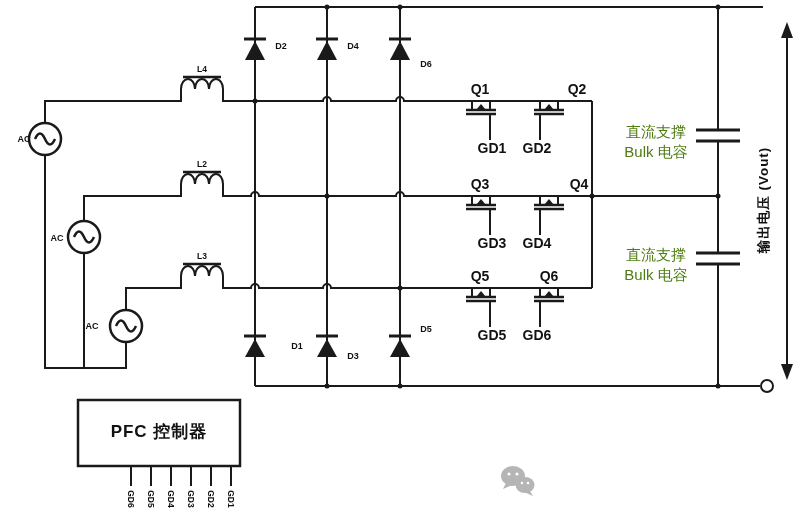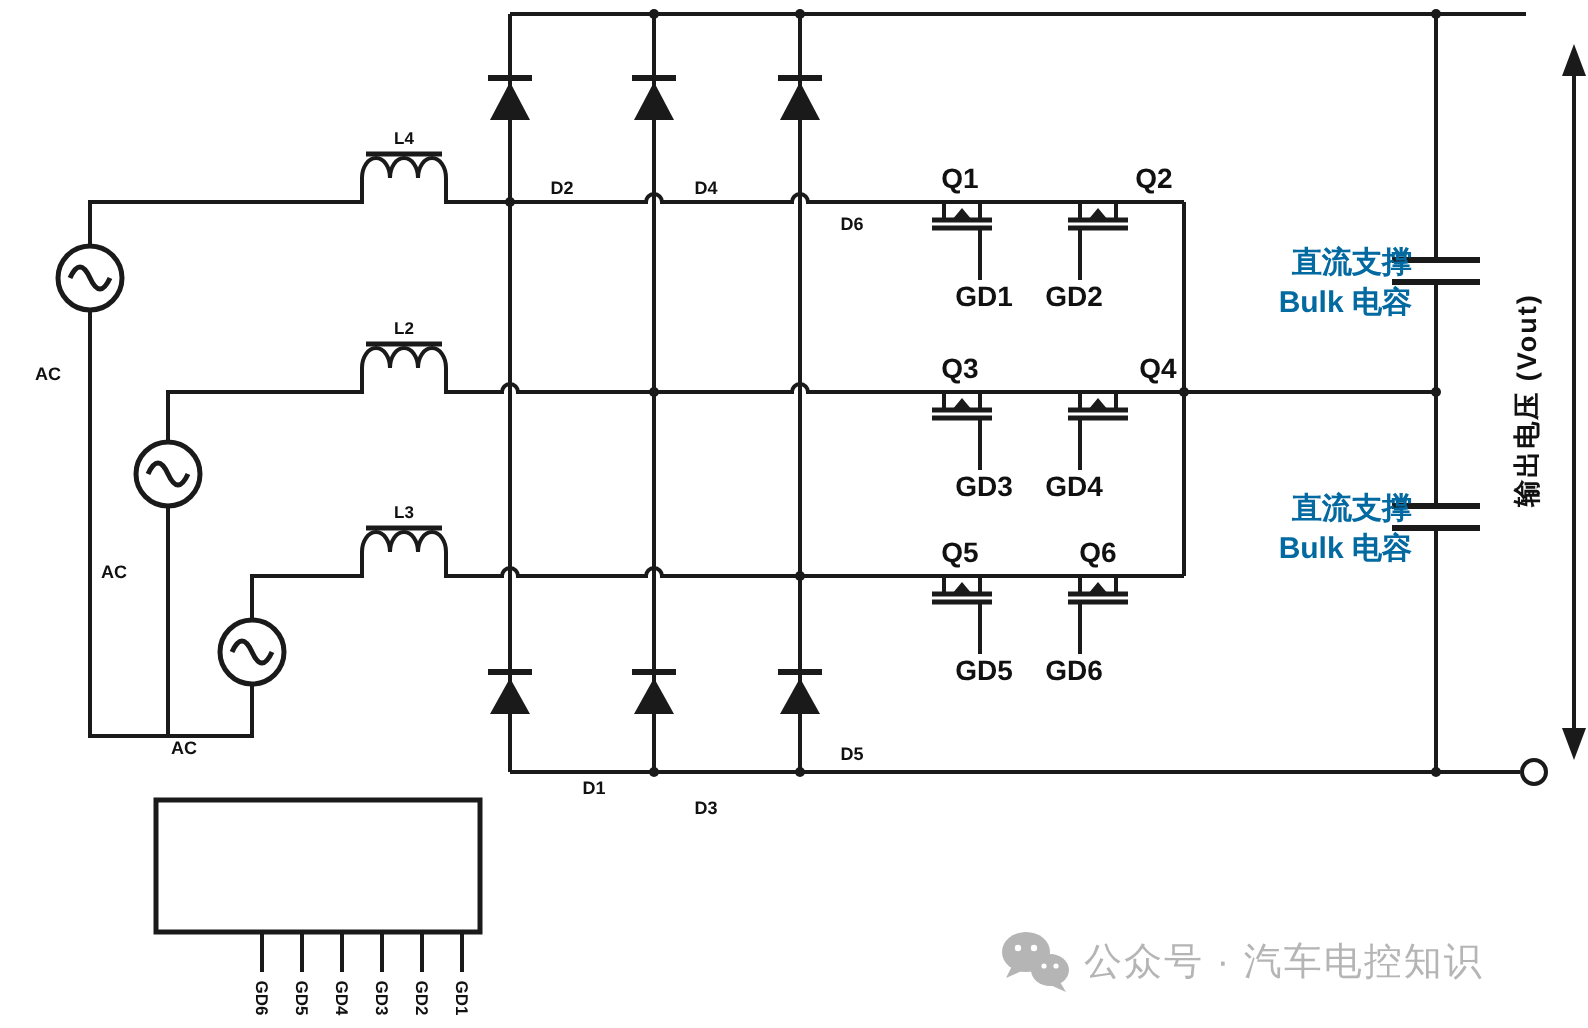--- a/index.html
+++ b/index.html
@@ -18,27 +18,27 @@
   .w3{stroke-width:3;}
   .f{fill:var(--wire);stroke:none;}
   .dot{fill:var(--wire);stroke:none;}
   .lbl{
     position:absolute;transform:translate(-50%,-50%);
     white-space:nowrap;color:#111;font-weight:bold;
   }
   .rot-ccw{transform:translate(-50%,-50%) rotate(-90deg);}
   .rot-cw{transform:translate(-50%,-50%) rotate(90deg);}
   .fs8{font-size:8.5px;}
-  .fs9{font-size:9px;margin-top:48px;}
+  .fs9{font-size:9px;}
   .fs95{font-size:14px;}
   .fs13{font-size:13.5px;letter-spacing:1px;}
   .fs17{font-size:17px;letter-spacing:1px;}
   .caplabel{
-    position:absolute;width:100px;text-align:right;
-    font-size:15px;font-weight:bold;line-height:20px;color:#0369a1;
+    position:absolute;width:100px;text-align:center;
+    font-size:15px;font-weight:normal;line-height:20px;color:#4d7c0f;
   }
   .watermark-text{
     position:absolute;transform:translate(0,-50%);
     font-size:19px;font-weight:normal;color:var(--watermark);
     letter-spacing:1px;white-space:nowrap;
   }
 </style>
 </head>
 <body>
 
@@ -228,20 +228,21 @@
     <div>直流支撑</div>
     <div>Bulk 电容</div>
   </div>
   <div class="caplabel" style="left:606px;top:245px">
     <div>直流支撑</div>
     <div>Bulk 电容</div>
   </div>
 
   <span class="lbl rot-ccw fs13" style="left:764px;top:200px">输出电压 (Vout)</span>
 
+  <span class="lbl fs17" style="left:159px;top:431px">PFC 控制器</span>
 
   <span class="lbl rot-cw fs8" style="left:131px;top:499px">GD6</span>
   <span class="lbl rot-cw fs8" style="left:151px;top:499px">GD5</span>
   <span class="lbl rot-cw fs8" style="left:171px;top:499px">GD4</span>
   <span class="lbl rot-cw fs8" style="left:191px;top:499px">GD3</span>
   <span class="lbl rot-cw fs8" style="left:211px;top:499px">GD2</span>
   <span class="lbl rot-cw fs8" style="left:231px;top:499px">GD1</span>
 
   <svg class="layer" style="left:500px;top:465px" width="36" height="32" viewBox="0 0 36 32">
     <g fill="#b5b5b5">
@@ -250,15 +251,14 @@
       <ellipse cx="25" cy="20" rx="9.5" ry="8"></ellipse>
       <path d="M30 26 L33 31 L24 27 Z"></path>
     </g>
     <g fill="#ffffff">
       <circle cx="9" cy="9" r="1.6"></circle>
         <circle cx="17" cy="9" r="1.6"></circle>
       <circle cx="22" cy="18" r="1.3"></circle>
         <circle cx="28" cy="18" r="1.3"></circle>
     </g>
   </svg>
-  <span class="watermark-text" style="left:542px;top:481px">公众号 · 汽车电控知识</span>
 
 </div>
 
 </body></html>

